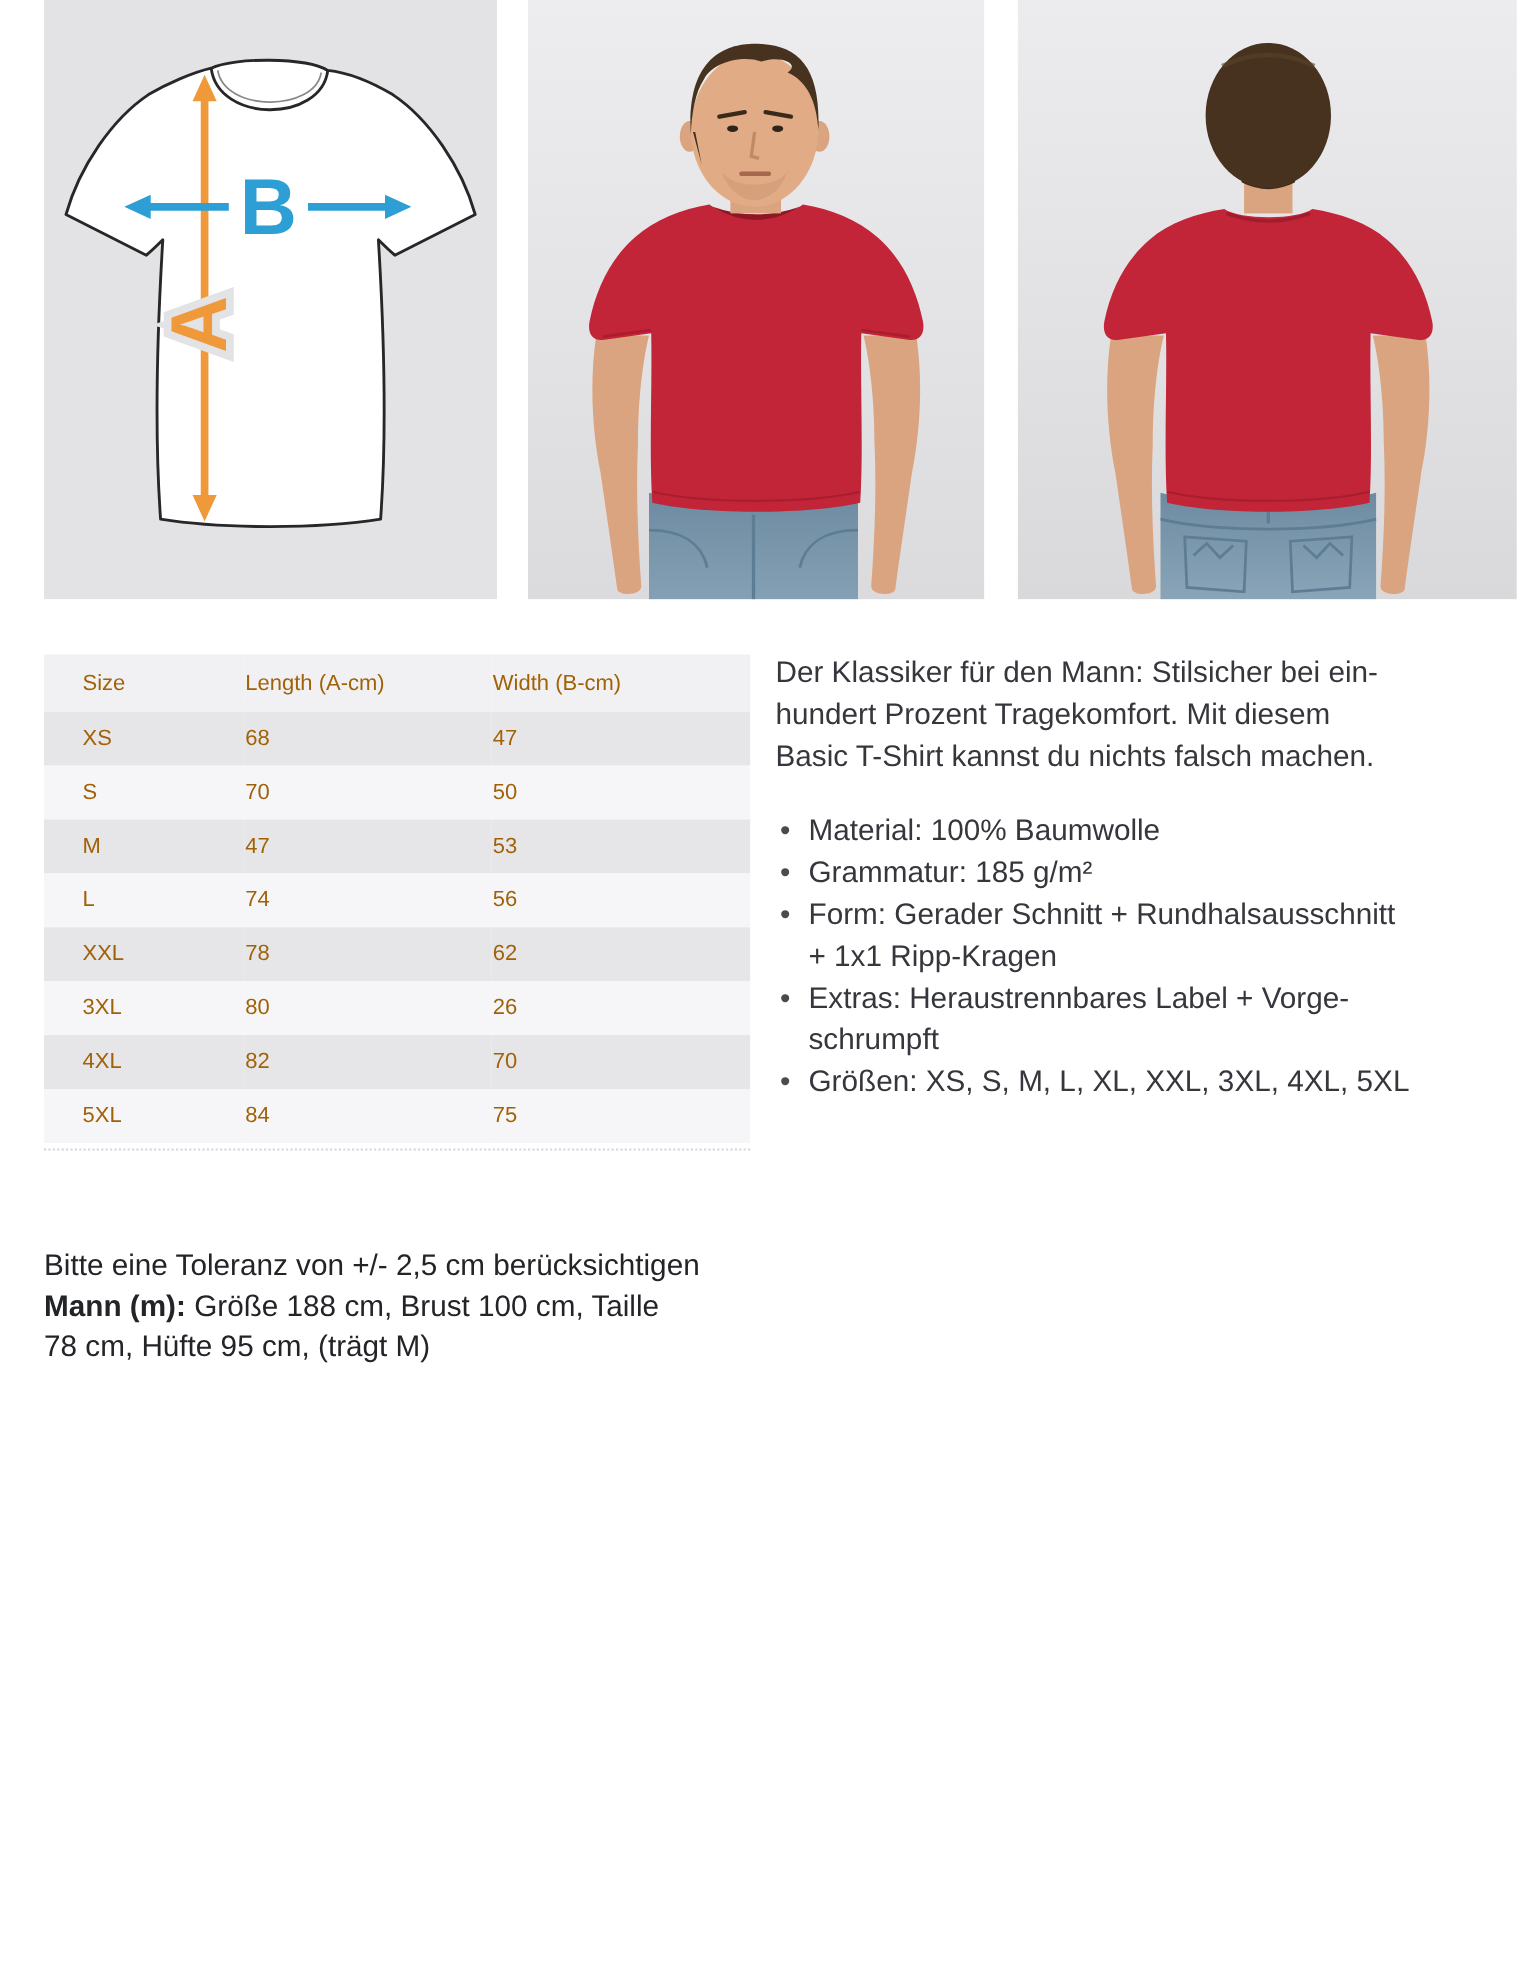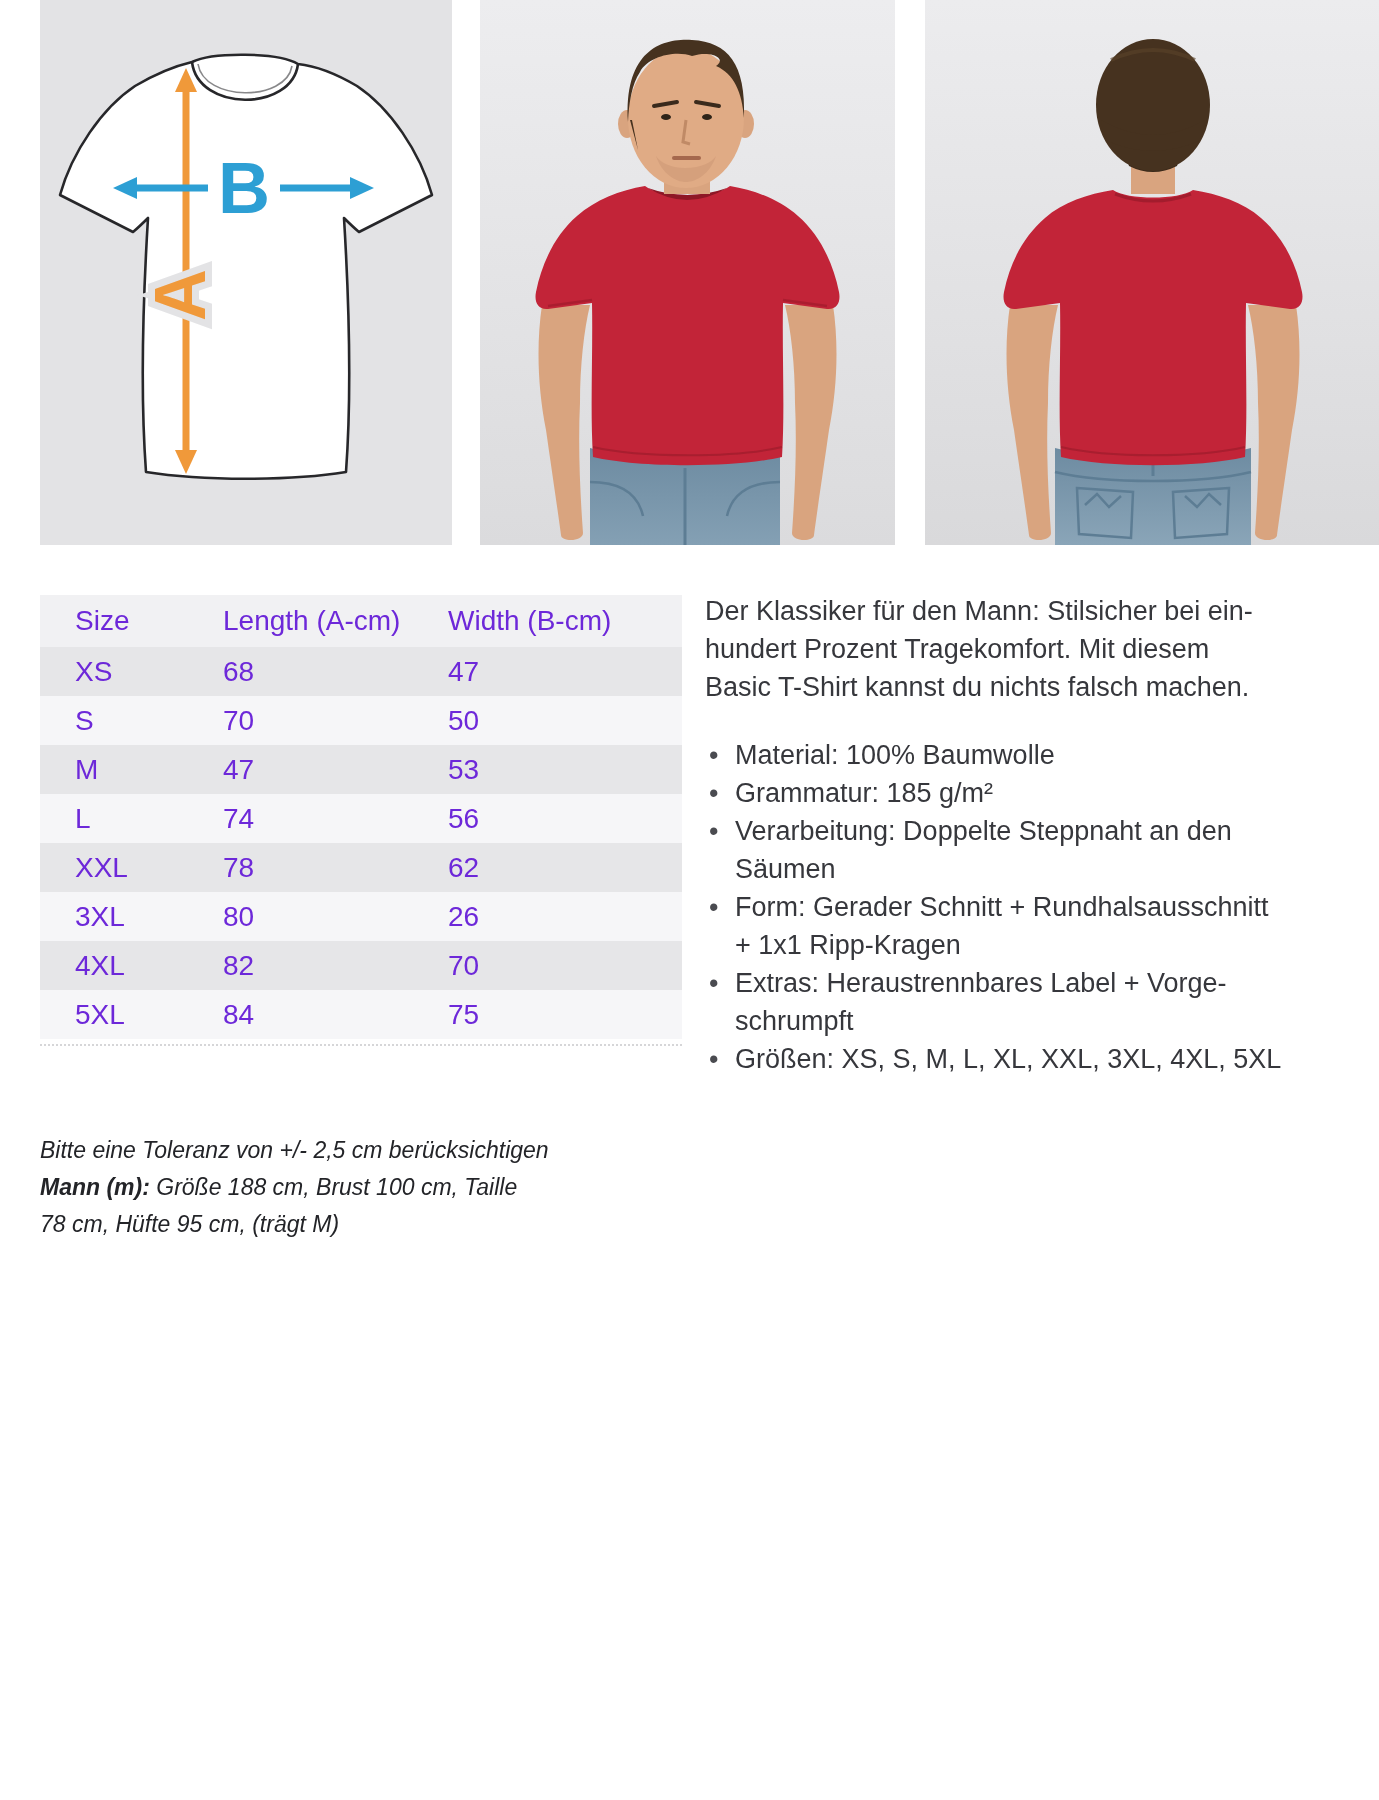--- a/index.html
+++ b/index.html
@@ -7,40 +7,40 @@
   #page{position:relative;width:1379px;height:1800px;background:#ffffff;overflow:hidden;}
 
   .imgbox{position:absolute;top:0;height:545px;overflow:hidden;}
   .diagram-box{left:40px;width:412px;}
   .photo-front-box{left:480px;width:415px;}
   .photo-back-box{left:925px;width:454px;}
   .imgbox svg{display:block;}
 
   
   .table-wrap{position:absolute;left:40px;top:595px;width:642px;border-bottom:2px dotted #d6d6d8;padding-bottom:5px;}
-  table.size-table{border-collapse:collapse;width:642px;table-layout:fixed;font-size:28px;color:#6d28d9;}
+  table.size-table{border-collapse:collapse;width:642px;table-layout:fixed;font-size:20px;color:#a16207;}
   table.size-table col.c1{width:182px;}
   table.size-table col.c2{width:225px;}
   table.size-table col.c3{width:235px;}
   table.size-table th{font-weight:400;text-align:left;height:50px;}
   table.size-table td{height:47px;}
   table.size-table th:first-child,table.size-table td:first-child{padding-left:35px;}
   table.size-table thead tr{background:#f1f1f3;}
   table.size-table tbody tr:nth-child(odd){background:#e6e6e8;}
   table.size-table tbody tr:nth-child(even){background:#f6f6f8;}
 
   
   .description{position:absolute;left:705px;top:592px;width:660px;font-size:27px;line-height:38px;color:#36373c;}
   .description .intro{margin:0 0 30px 0;white-space:pre-line;}
   .description ul{margin:0;padding:0;list-style:none;}
   .description li{position:relative;padding-left:30px;white-space:pre-line;}
   .description li::before{content:"\2022";position:absolute;left:4px;top:0;color:#4a4b50;}
 
   
-  .note{position:absolute;left:40px;top:1132px;width:690px;font-size:23px;line-height:37px;color:#232428;font-style:italic;}
+  .note{position:absolute;left:40px;top:1132px;width:690px;font-size:27px;line-height:37px;color:#232428;}
   .note p{margin:0;}
   .note .pre{white-space:pre-line;}
   .note strong{font-weight:700;}
 </style>
 </head>
 <body>
 
 <div id="page">
 
   <div class="imgbox diagram-box">
@@ -226,22 +226,20 @@
     </table>
   </div>
 
   <div class="description">
     <p class="intro">Der Klassiker für den Mann: Stilsicher bei ein-
 hundert Prozent Tragekomfort. Mit diesem
 Basic T-Shirt kannst du nichts falsch machen.</p>
     <ul>
       <li>Material: 100% Baumwolle</li>
       <li>Grammatur: 185 g/m²</li>
-      <li>Verarbeitung: Doppelte Steppnaht an den
-Säumen</li>
       <li>Form: Gerader Schnitt + Rundhalsausschnitt
 + 1x1 Ripp-Kragen</li>
       <li>Extras: Heraustrennbares Label + Vorge-
 schrumpft</li>
       <li>Größen: XS, S, M, L, XL, XXL, 3XL, 4XL, 5XL</li>
     </ul>
   </div>
 
   <div class="note">
     <p>Bitte eine Toleranz von +/- 2,5 cm berücksichtigen</p>

